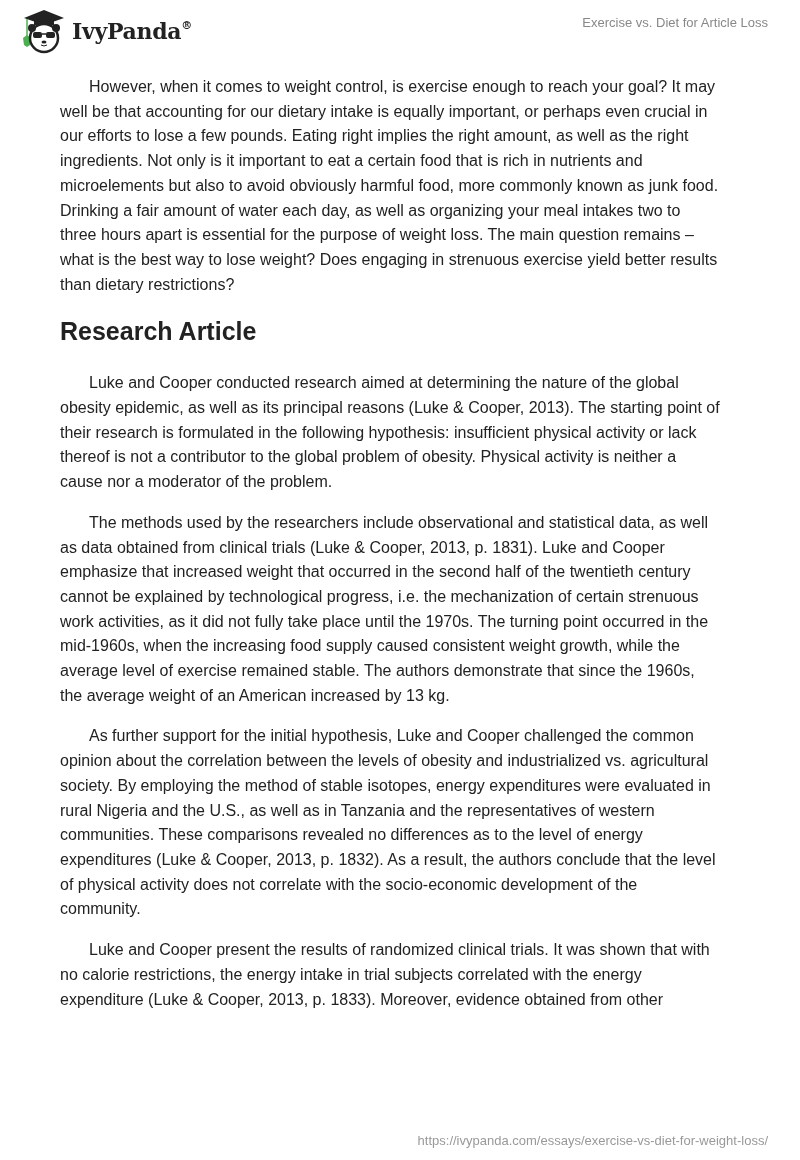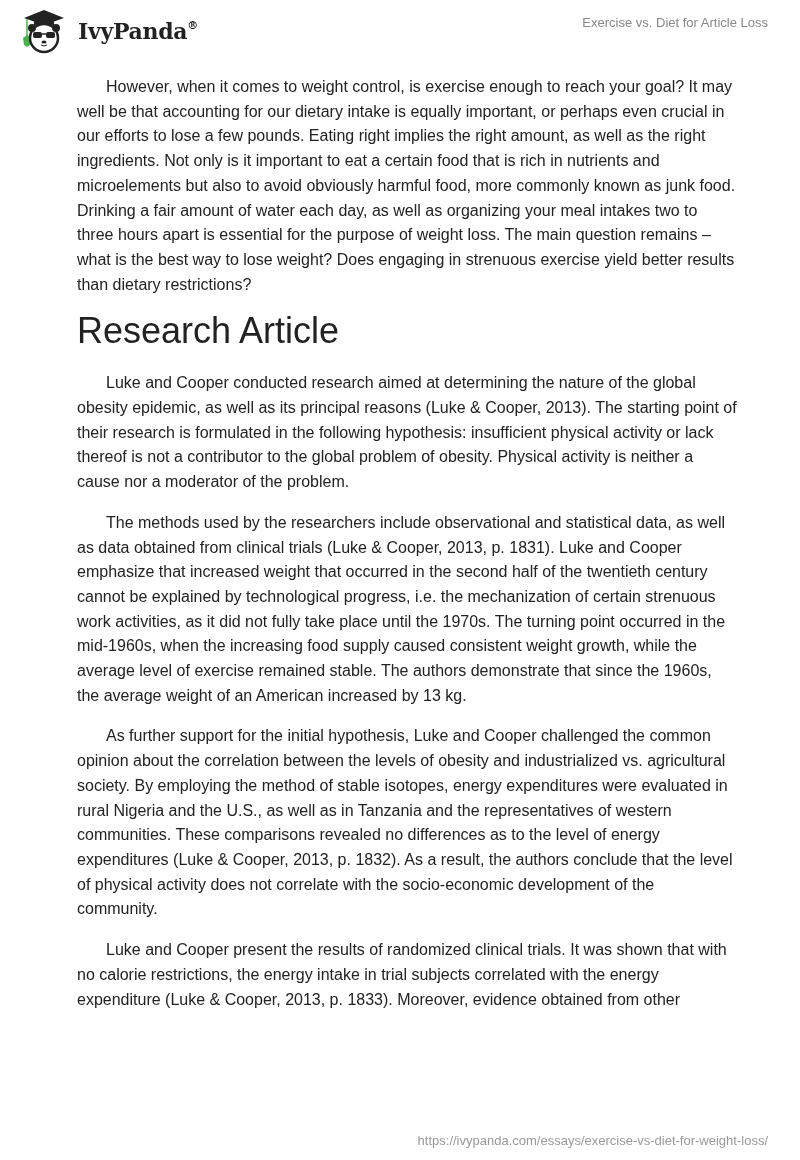--- a/index.html
+++ b/index.html
@@ -2,26 +2,26 @@
 <html><head>
 <meta charset="utf-8">
 <style>
   html, body { margin: 0; padding: 0; background: #ffffff; }
   body { width: 800px; height: 1160px; position: relative; overflow: hidden;
          font-family: "Liberation Sans", sans-serif; color: #222222; }
   .header { position: absolute; top: 0; left: 0; width: 800px; height: 60px; }
   .logo { position: absolute; left: 16px; top: 8px; display: flex; align-items: center; }
   .logo svg { width: 56px; height: 46px; }
   .logo-text { font-family: "DejaVu Serif", serif; font-weight: bold; font-size: 22px;
-               color: #222; margin-left: 6px; letter-spacing: -0.3px; }
+               color: #222; margin-left: 0; letter-spacing: -0.3px; }
   .logo-text sup { font-size: 11px; font-weight: bold; position: relative; top: -2px; }
   .doc-title { position: absolute; right: 32px; top: 15px; font-size: 13px; color: #888888; }
-  .content { position: absolute; left: 77px; top: 75px; width: 660px; }
+  .content { position: absolute; left: 60px; top: 75px; width: 660px; }
   p { margin: 0 0 16px 0; font-size: 16px; line-height: 24.7px; text-indent: 29px; color: #222; }
-  h2 { margin: 13px 0 22px 0; font-size: 36px; font-weight: normal; color: #222; line-height: 36px; }
+  h2 { margin: 13px 0 22px 0; font-size: 25px; font-weight: bold; color: #222; line-height: 36px; }
   .footer-url { position: absolute; right: 32px; top: 1133px; font-size: 13px; color: #999999; }
 </style>
 </head>
 <body>
 
 <div class="header">
   <div class="logo">
     <svg viewBox="0 0 56 46">
 
       <polygon points="8,10 28,2 48,10 28,17" fill="#222"></polygon>

